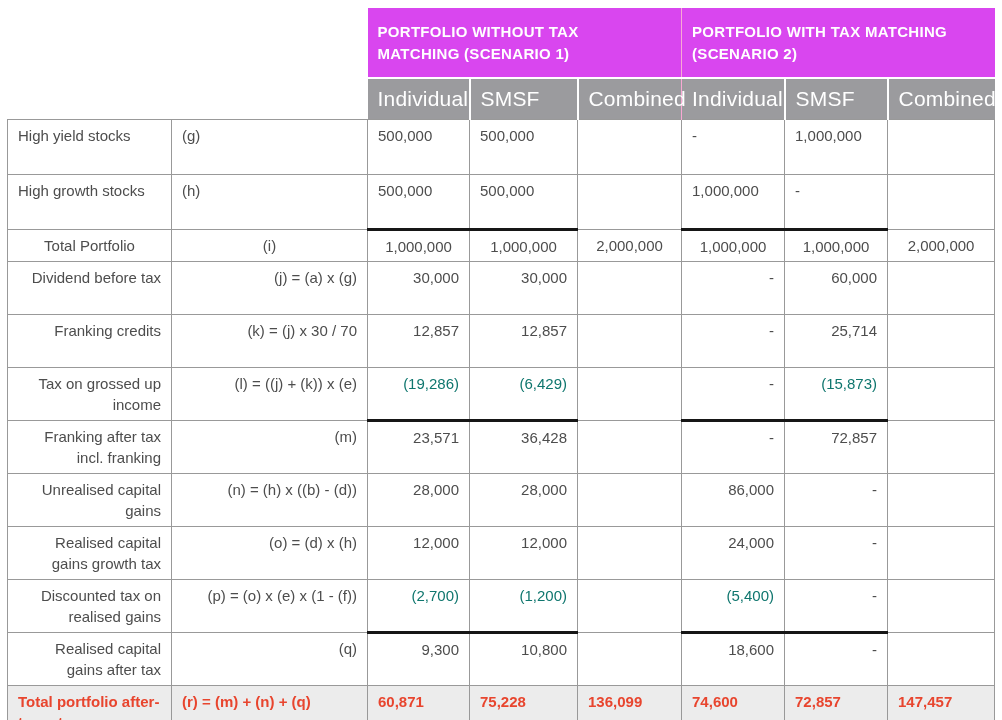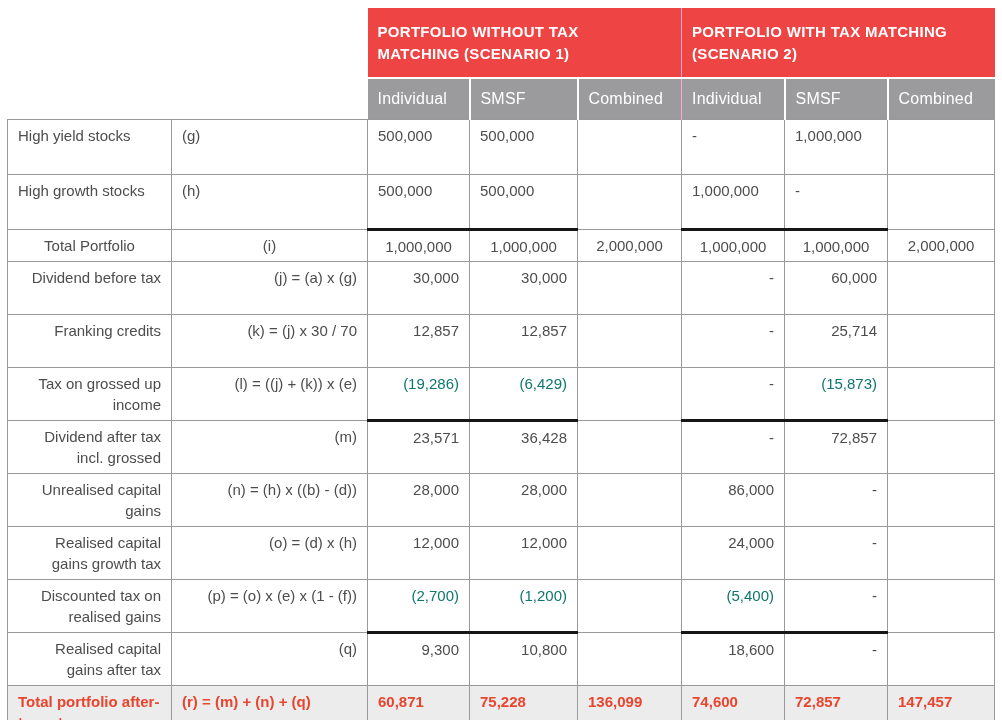--- a/index.html
+++ b/index.html
@@ -10,30 +10,30 @@
   }
   .page{padding:8px 7px;}
   table.fin{
     border-collapse:collapse;table-layout:fixed;width:987px;
     font-size:15px;color:#4d4d4d;
   }
   
   th{font-weight:normal;text-align:left;}
   th.blank{border:0;background:#fff;}
   th.group{
-    background:#ef4444;color:#fff;font-weight:bold;font-size:15px;
+    background:#d946ef;color:#fff;font-weight:bold;font-size:15px;
     letter-spacing:.3px;line-height:1.45;vertical-align:middle;
     padding:6px 10px;border:0;border-bottom:2px solid #fff;height:57px;
   }
   th.group .hw{display:inline-block;}
   th.group.g1 .hw{max-width:250px;}
   th.group.g2 .hw{max-width:300px;}
   th.group.g2,th.sub.s2-first{border-left:1px solid #f9a8d4;}
   th.sub{
-    background:#9b9b9e;color:#fff;font-size:16px;letter-spacing:.2px;
+    background:#9b9b9e;color:#fff;font-size:21px;letter-spacing:.2px;
     vertical-align:middle;padding:4px 10px;border:0;border-left:2px solid #fff;
     height:32px;
   }
   th.sub.s1-first{border-left:0;}
   
   td{
     border:1px solid #999;vertical-align:top;
     padding:6px 10px 4px;line-height:1.35;background:#fff;
   }
   td.tb{border-bottom:3px solid #161616;}
@@ -131,21 +131,21 @@
       <td>Tax on grossed up income</td>
       <td>(l) = ((j) + (k)) x (e)</td>
       <td class="tb neg">(19,286)</td>
       <td class="tb neg">(6,429)</td>
       <td></td>
       <td class="tb">-</td>
       <td class="tb neg">(15,873)</td>
       <td></td>
     </tr>
     <tr class="rh53">
-      <td>Dividend after tax incl. grossed</td>
+      <td>Franking after tax incl. franking</td>
       <td>(m)</td>
       <td>23,571</td>
       <td>36,428</td>
       <td></td>
       <td>-</td>
       <td>72,857</td>
       <td></td>
     </tr>
     <tr class="rh53">
       <td>Unrealised capital gains</td>

